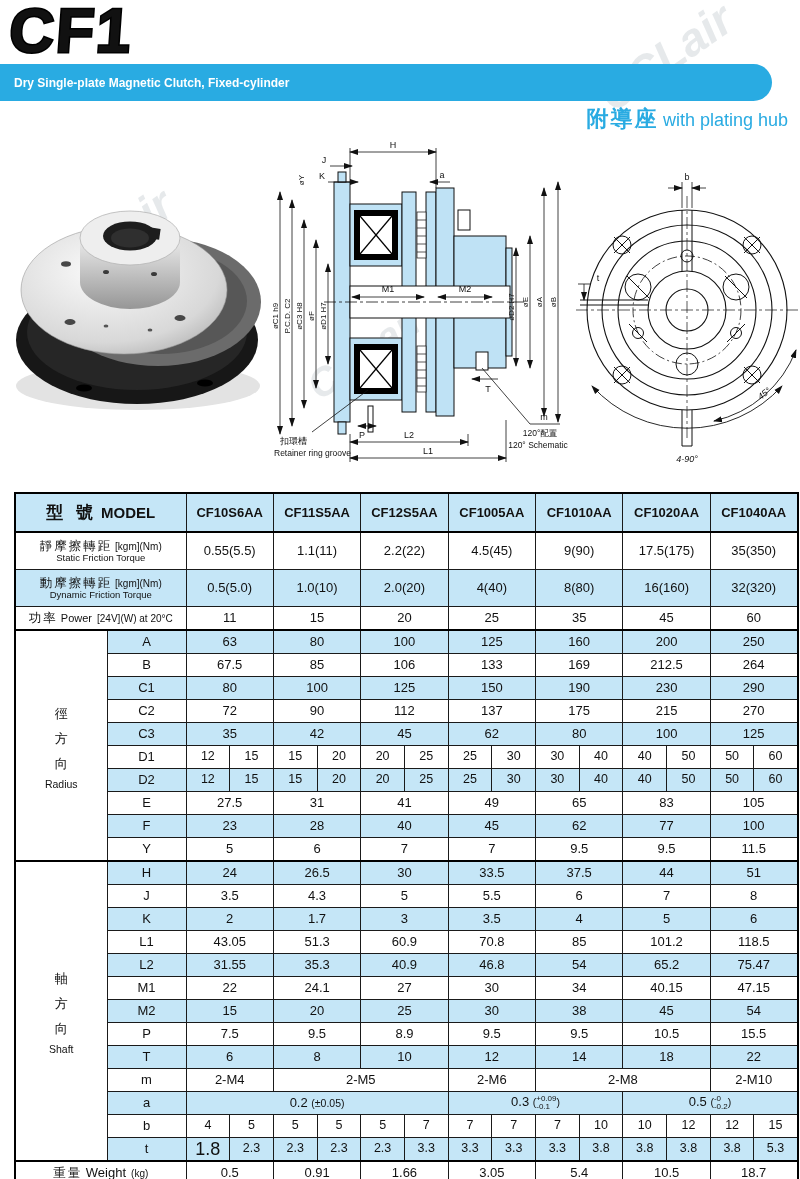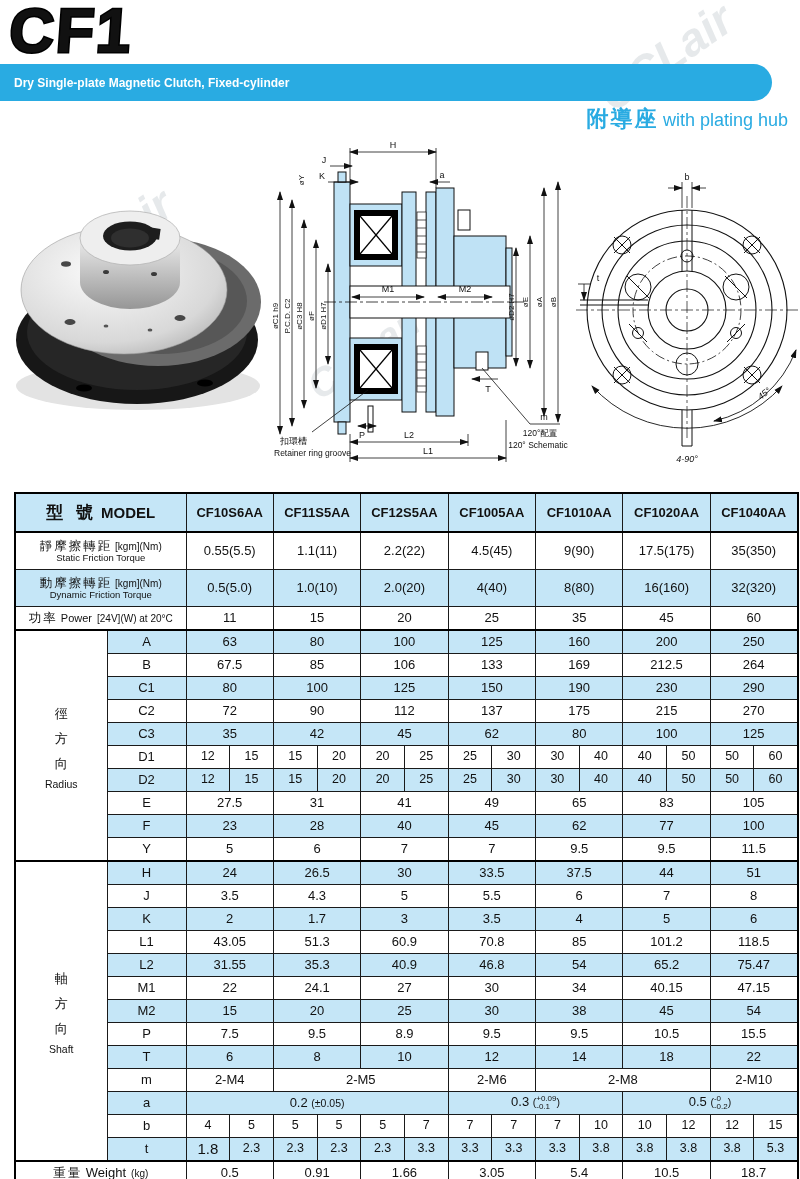--- a/index.html
+++ b/index.html
@@ -621,21 +621,21 @@
             <td class="val" colspan="1" style="font-size: 12.5px;">7</td>
             <td class="val" colspan="1" style="font-size: 12.5px;">7</td>
             <td class="val" colspan="1" style="font-size: 12.5px;">10</td>
             <td class="val" colspan="1" style="font-size: 12.5px;">10</td>
             <td class="val" colspan="1" style="font-size: 12.5px;">12</td>
             <td class="val" colspan="1" style="font-size: 12.5px;">12</td>
             <td class="val" colspan="1" style="font-size: 12.5px;">15</td>
           </tr>
           <tr class="blue rh-dim">
             <td class="sub-cell">t</td>
-            <td class="val" colspan="1" style="font-size: 15px;">1.8</td>
+            <td class="val" colspan="1" style="font-size: 18px;">1.8</td>
             <td class="val" colspan="1" style="font-size: 12.5px;">2.3</td>
             <td class="val" colspan="1" style="font-size: 12.5px;">2.3</td>
             <td class="val" colspan="1" style="font-size: 12.5px;">2.3</td>
             <td class="val" colspan="1" style="font-size: 12.5px;">2.3</td>
             <td class="val" colspan="1" style="font-size: 12.5px;">3.3</td>
             <td class="val" colspan="1" style="font-size: 12.5px;">3.3</td>
             <td class="val" colspan="1" style="font-size: 12.5px;">3.3</td>
             <td class="val" colspan="1" style="font-size: 12.5px;">3.3</td>
             <td class="val" colspan="1" style="font-size: 12.5px;">3.8</td>
             <td class="val" colspan="1" style="font-size: 12.5px;">3.8</td>

